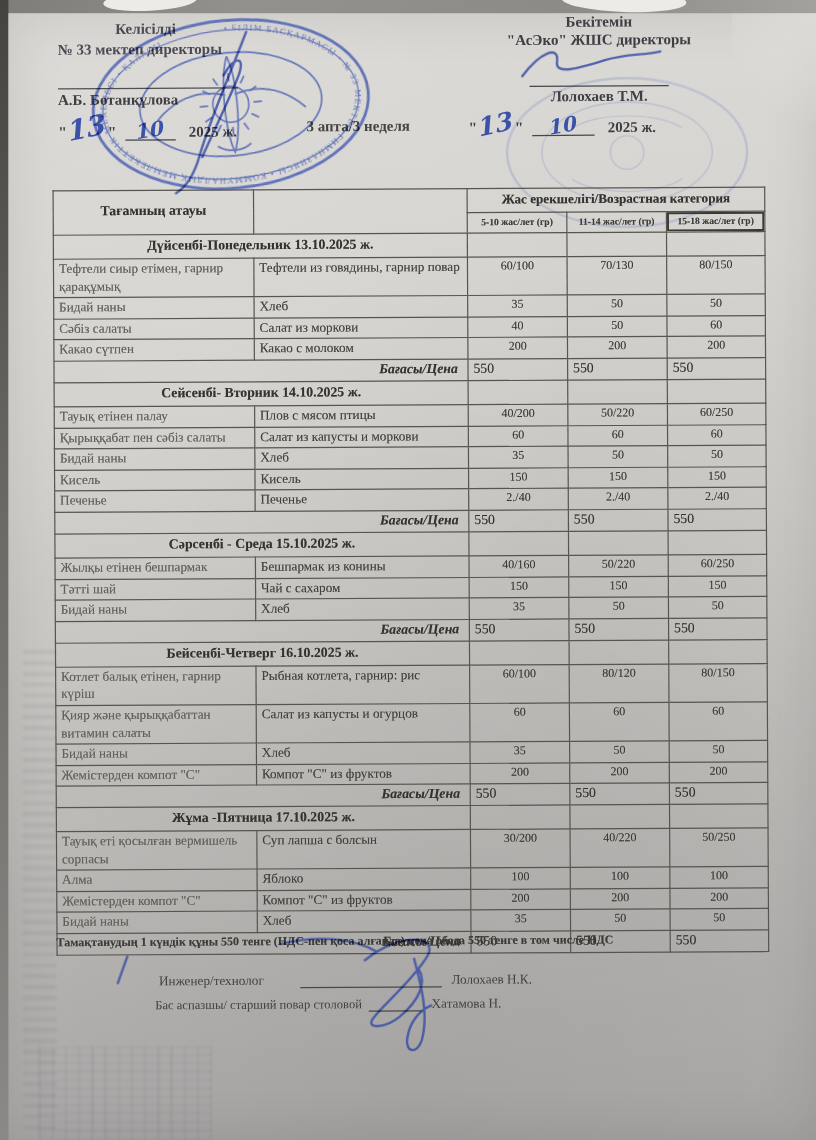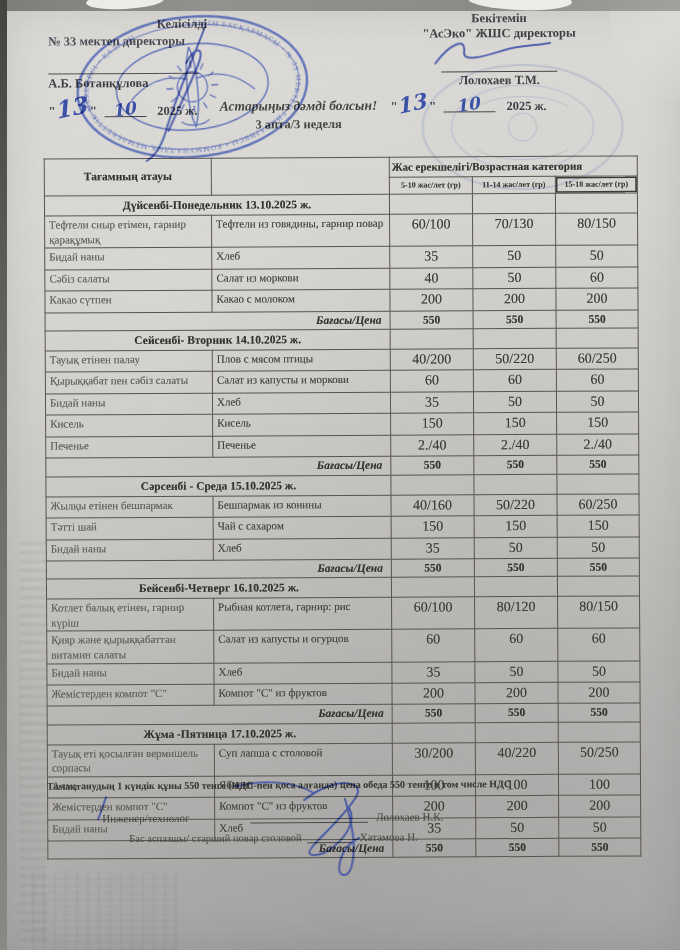--- a/index.html
+++ b/index.html
@@ -17,21 +17,21 @@
     radial-gradient(circle at 22% 28%, rgba(255,255,255,.07), transparent 42%),
     radial-gradient(circle at 72% 55%, rgba(0,0,0,.04), transparent 52%),
     radial-gradient(circle at 50% 96%, rgba(0,0,0,.07), transparent 62%);}
   .tilt{position:absolute;left:-7px;top:-11px;width:680px;height:950px;transform:rotate(-0.3deg);transform-origin:340px 400px;}
 
   
   .appr{position:absolute;font-size:12.5px;color:#3f3e44;}
   .appr-left{left:50px;top:16px;width:220px;}
   .appr-right{left:382px;top:12px;width:238px;text-align:center;}
   .appr .status{font-weight:bold;}
-  .appr-left .status{margin-left:48px;color:#4c4b55;text-align:center;}
+  .appr-left .status{margin-left:48px;color:#4c4b55;}
   .appr-left .org{margin-top:2px;color:#4c4b55;}
   .appr .org{font-weight:bold;}
   .appr .name{font-weight:bold;}
   .appr-left .sigline{width:150px;border-bottom:1.2px solid #514f55;height:24px;}
   .appr-left .name{margin-top:2px;}
   .appr-right .sigline{width:116px;border-bottom:1.2px solid #46454a;height:30px;margin:0 auto;}
   .appr-right .name{margin-top:1px;}
   .date-row{margin-top:4px;white-space:nowrap;}
   .appr-right .date-row{text-align:left;margin-left:10px;}
   .pq{font-weight:bold;font-size:13px;}
@@ -55,37 +55,37 @@
     mix-blend-mode:multiply;opacity:.23;}
   .ink{position:absolute;left:0;top:0;width:680px;height:950px;mix-blend-mode:multiply;pointer-events:none;}
 
   
   .menu{position:absolute;left:45px;top:157px;width:593px;border-collapse:collapse;table-layout:fixed;
     font-size:11px;color:#3e3d38;}
   .menu td{border:1px solid #57554f;padding:1px 4px;vertical-align:top;line-height:1.32;
     text-shadow:0 0 .4px rgba(62,61,56,.45);}
   .menu{border:1.5px solid #4c4a45;}
   .h-name{font-weight:bold;text-align:center;vertical-align:middle !important;font-size:11.5px;color:#33322e;}
-  .h-age{font-weight:bold;text-align:left;font-size:11px;color:#33322e;padding:2px !important;}
+  .h-age{font-weight:bold;text-align:center;font-size:11px;color:#33322e;padding:2px !important;}
   .h-sub{font-size:8px;font-weight:bold;text-align:center;color:#3c3b36;padding:3px 1px !important;vertical-align:middle !important;}
   .h-sub.boxed{box-shadow:inset 0 0 0 1.6px #3a3934;text-align:center;}
   .day-hdr{font-weight:bold;font-size:11.5px;text-align:center;color:#33322e;padding:2px 4px !important;}
   td.kk{color:#63625a;}
   td.ru{color:#42413c;}
-  td.val{text-align:center;font-size:14px;color:#3b3a34;}
+  td.val{text-align:center;font-size:10px;color:#3b3a34;}
   td.plabel{text-align:right;font-weight:bold;font-style:italic;font-size:11.5px;padding-right:8px !important;color:#33322e;}
-  td.pval{text-align:center;font-weight:bold;font-size:11.5px;color:#33322e;}
+  td.pval{font-weight:normal;font-size:11.5px;color:#33322e;}
 
   .footnote{position:absolute;left:45px;top:779px;width:592px;font-weight:bold;font-size:10px;color:#3b3a35;
     text-shadow:0 0 .4px rgba(62,61,56,.4);}
 
   .sigs{position:absolute;left:100px;top:805px;width:480px;font-size:11px;color:#43423d;}
   .sig-row{display:flex;align-items:flex-end;height:18px;margin-bottom:2px;}
   .sig-row .role{white-space:nowrap;}
-  .r1-role{width:148px;}
+  .r1-role{width:148px;text-align:center;}
   .r2-role{font-size:10.5px;margin-left:27px;}
   .sline{border-bottom:1.1px solid #4a4944;display:inline-block;}
   .s1{width:118px;}
   .s2{width:44px;margin-left:6px;}
   .sname{margin-left:8px;white-space:nowrap;}
 
   .bleed-bl{position:absolute;left:25px;bottom:0;width:145px;height:78px;opacity:.55;filter:blur(1px);
     background:repeating-linear-gradient(90deg, rgba(72,76,98,.17) 0 2px, transparent 2px 11px),
                repeating-linear-gradient(0deg, rgba(72,76,98,.10) 0 2px, transparent 2px 7px);}
   .bleed-left{position:absolute;left:12px;top:530px;width:28px;height:400px;opacity:.8;filter:blur(1.2px);
@@ -127,21 +127,20 @@
         <div class="sigline"></div>
         <div class="name">Лолохаев Т.М.</div>
         <div class="date-row">
           <span class="pq">"</span><span class="hw hw-big">13</span><span class="pq">"</span>
           <span class="dline"><span class="hw">10</span></span>
           <span class="pbold">2025 ж.</span>
         </div>
       </div>
 
       <div class="title">
-        <div class="t2">Астарыңыз дәмді болсын!</div>
         <div class="t4">3 апта/3 неделя</div>
       </div>
 
       <svg class="stamp-left" viewBox="0 0 245 152">
         <defs>
           <filter id="blur1">
               <feGaussianBlur stdDeviation="0.5"></feGaussianBlur>
             </filter>
           <path id="ringP" d="M122,15 a104,61 0 1,1 -0.2,0" fill="none"></path>
         </defs>
@@ -353,21 +352,21 @@
               <td class="pval">550</td>
             </tr>
             <tr>
               <td class="day-hdr" colspan="2">Жұма -Пятница 17.10.2025 ж.</td>
               <td class=""></td>
               <td class=""></td>
               <td class=""></td>
             </tr>
             <tr>
               <td class="kk">Тауық еті қосылған вермишель сорпасы</td>
-              <td class="ru">Суп лапша с столовой</td>
+              <td class="ru">Суп лапша с болсын</td>
               <td class="val">30/200</td>
               <td class="val">40/220</td>
               <td class="val">50/250</td>
             </tr>
             <tr>
               <td class="kk">Алма</td>
               <td class="ru">Яблоко</td>
               <td class="val">100</td>
               <td class="val">100</td>
               <td class="val">100</td>

